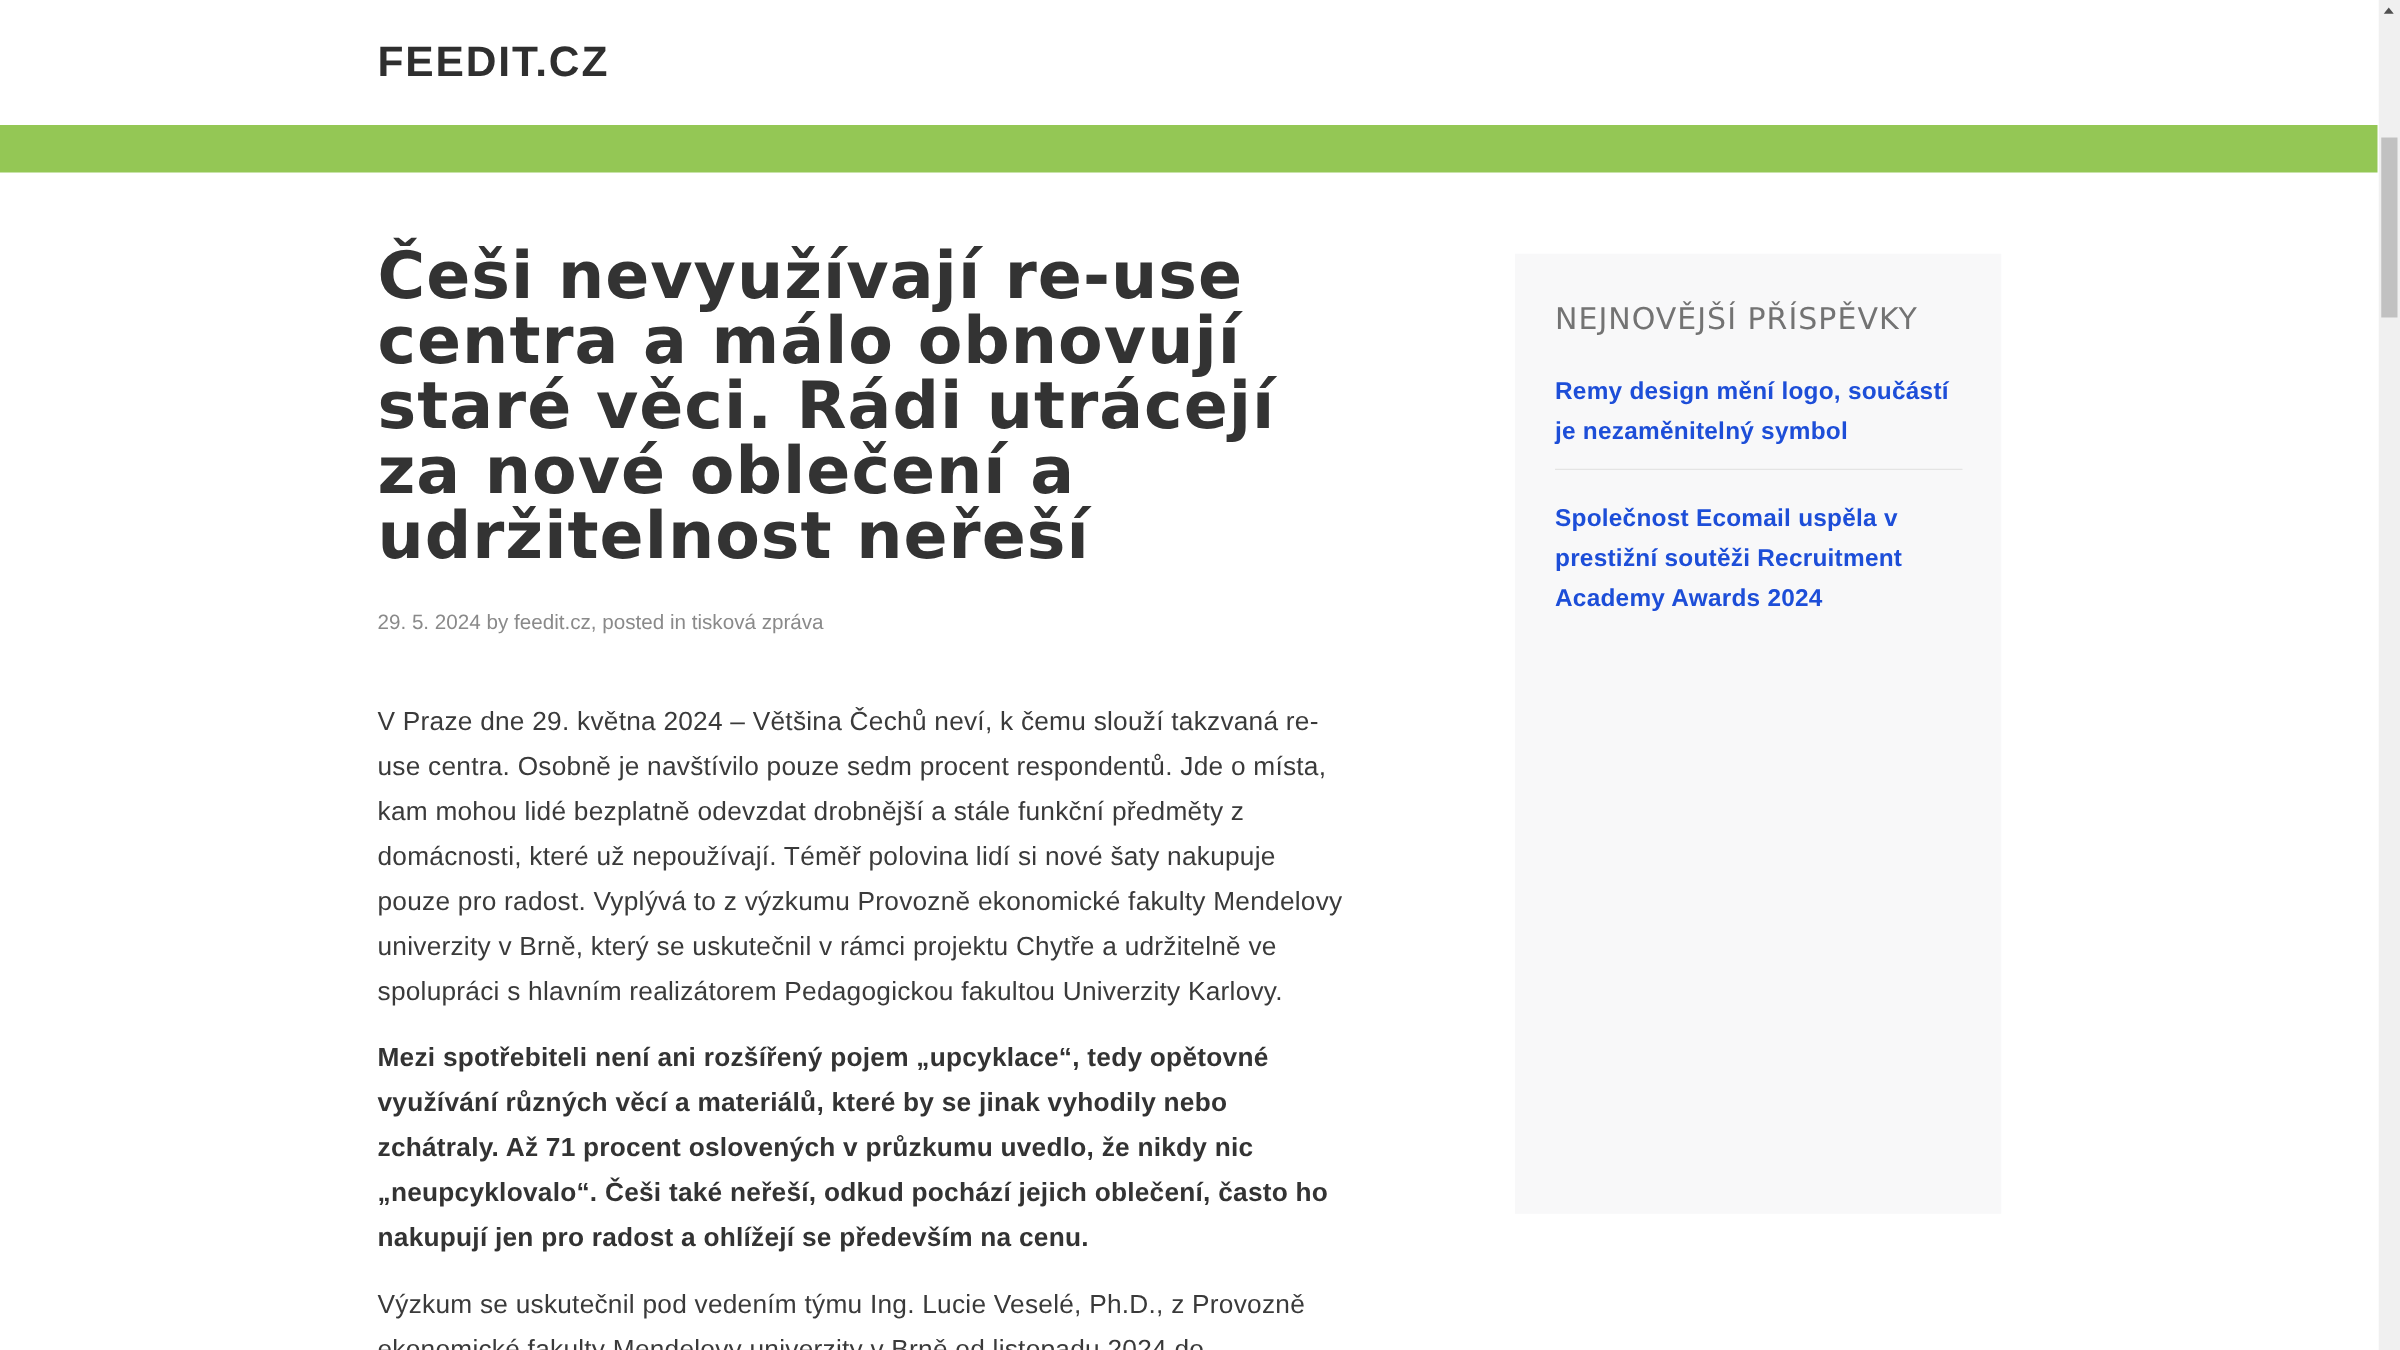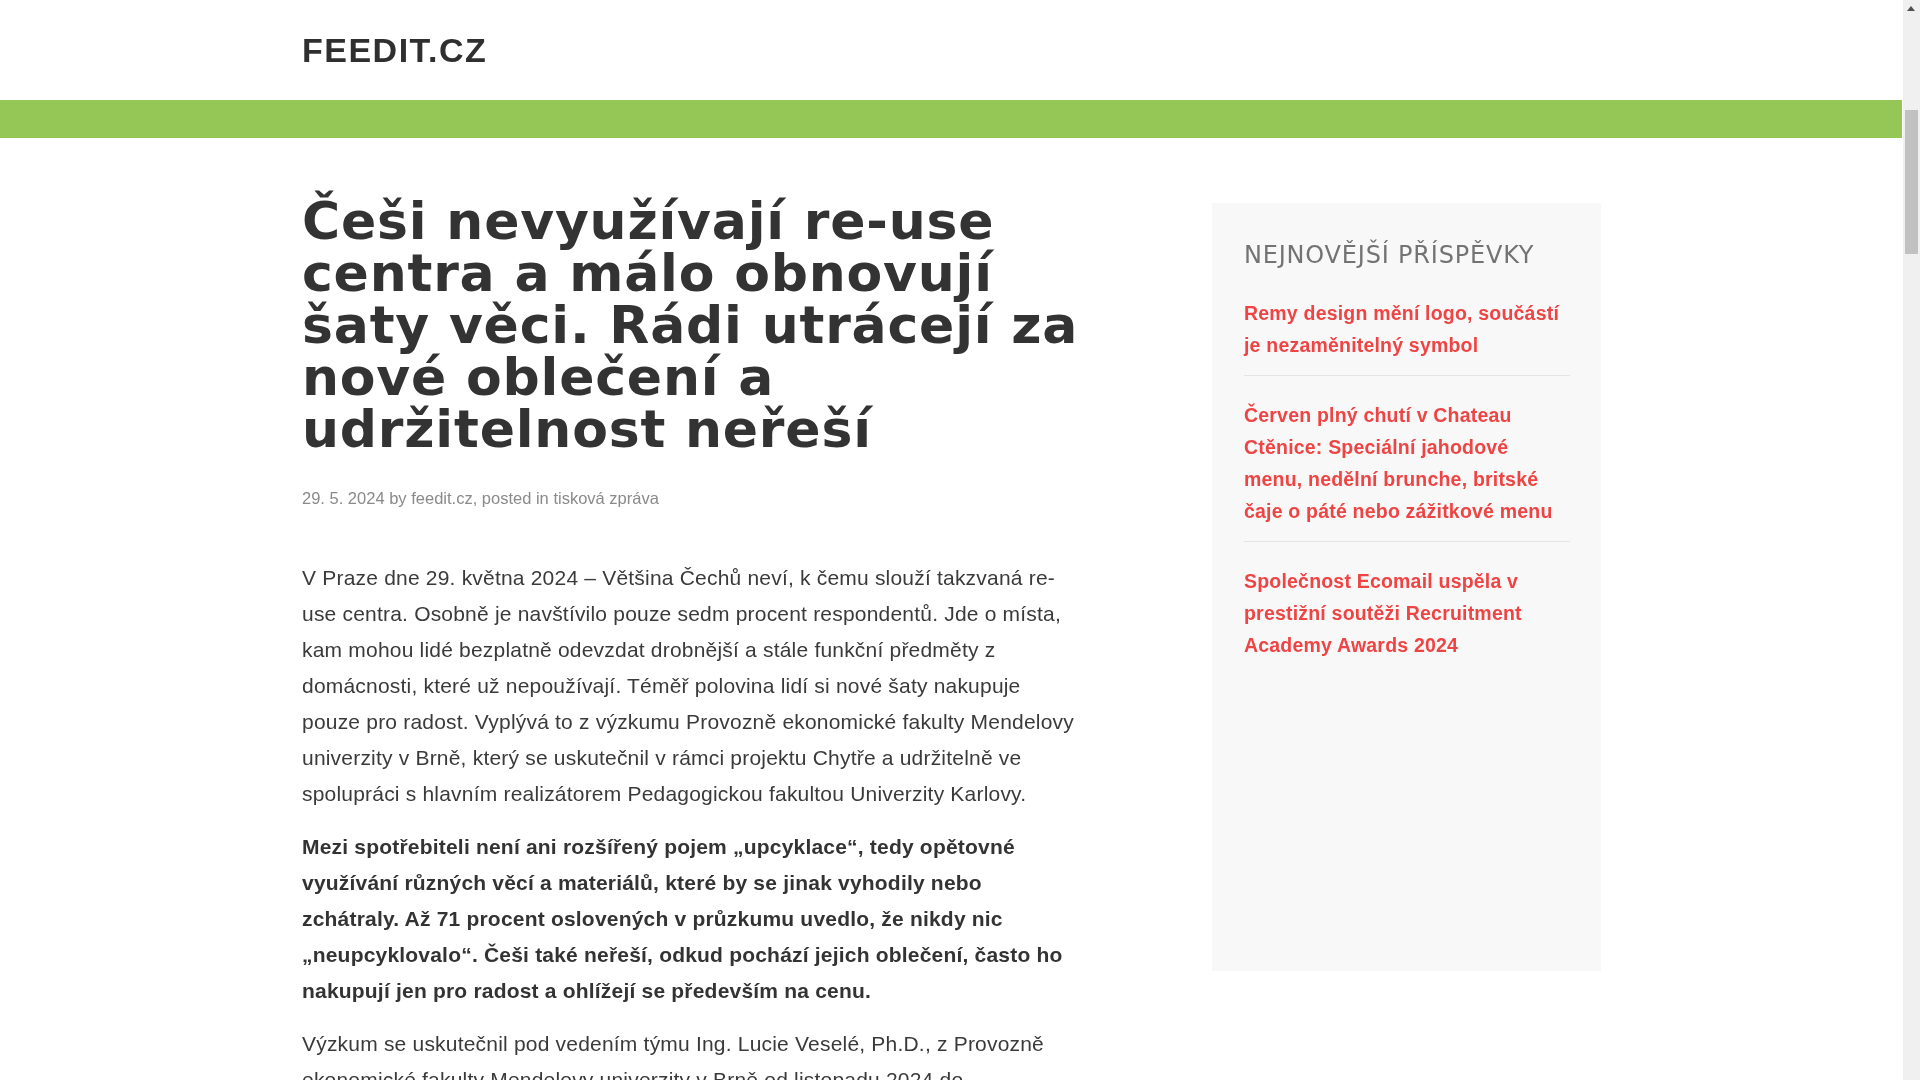--- a/index.html
+++ b/index.html
@@ -76,21 +76,21 @@
     }
     .post-list { position: absolute; left: 32px; top: 88px; width: 326px; list-style: none; }
     .post-item {
       padding: 6px 0 14px 0;
       border-bottom: 1px solid #e4e4e4;
       margin-bottom: 17px;
     }
     .post-item:last-child { border-bottom: none; }
     .post-item a {
       font-size: 19.5px; font-weight: bold; line-height: 32px;
-      color: #ef4444; text-decoration: none; letter-spacing: 0.2px;
+      color: #1d4ed8; text-decoration: none; letter-spacing: 0.2px;
       cursor: pointer;
     }
 
     
     .scrollbar {
       position: absolute; left: 1903px; top: 0; width: 17px; height: 1080px;
       background: #f0f0f0;
     }
     .scroll-up {
       position: absolute; left: 4px; top: 6px; width: 0; height: 0;
@@ -107,44 +107,41 @@
 
 <div class="page">
 
   <header class="header">
     <div class="logo">FEEDIT.CZ</div>
   </header>
 
   <div class="green-bar"></div>
 
   <article class="article">
-    <h1 class="title">Češi nevyužívají re-use centra a málo obnovují šaty věci. Rádi utrácejí za nové oblečení a udržitelnost neřeší</h1>
+    <h1 class="title">Češi nevyužívají re-use centra a málo obnovují staré věci. Rádi utrácejí za nové oblečení a udržitelnost neřeší</h1>
     <div class="meta">
       <a href="#">29. 5. 2024</a>
       <span>by</span>
       <a href="#">feedit.cz</a><span>, posted in</span>
       <a href="#">tisková zpráva</a>
     </div>
     <div class="body-text">
       <p>V Praze dne 29. května 2024 – Většina Čechů neví, k čemu slouží takzvaná re-use centra. Osobně je navštívilo pouze sedm procent respondentů. Jde o místa, kam mohou lidé bezplatně odevzdat drobnější a stále funkční předměty z domácnosti, které už nepoužívají. Téměř polovina lidí si nové šaty nakupuje pouze pro radost. Vyplývá to z výzkumu Provozně ekonomické fakulty Mendelovy univerzity v Brně, který se uskutečnil v rámci projektu Chytře a udržitelně ve spolupráci s hlavním realizátorem Pedagogickou fakultou Univerzity Karlovy.</p>
       <p class="lead">Mezi spotřebiteli není ani rozšířený pojem „upcyklace“, tedy opětovné využívání různých věcí a materiálů, které by se jinak vyhodily nebo zchátraly. Až 71 procent oslovených v průzkumu uvedlo, že nikdy nic „neupcyklovalo“. Češi také neřeší, odkud pochází jejich oblečení, často ho nakupují jen pro radost a ohlížejí se především na cenu.</p>
       <p>Výzkum se uskutečnil pod vedením týmu Ing. Lucie Veselé, Ph.D., z Provozně ekonomické fakulty Mendelovy univerzity v Brně od listopadu 2024 do</p>
     </div>
   </article>
 
   <aside class="sidebar">
     <h2 class="sidebar-title">NEJNOVĚJŠÍ PŘÍSPĚVKY</h2>
     <ul class="post-list">
       <li class="post-item">
         <a href="#">Remy design mění logo, součástí je nezaměnitelný symbol</a>
       </li>
       <li class="post-item">
-        <a href="#">Červen plný chutí v Chateau Ctěnice: Speciální jahodové menu, nedělní brunche, britské čaje o páté nebo zážitkové menu</a>
-      </li>
-      <li class="post-item">
         <a href="#">Společnost Ecomail uspěla v prestižní soutěži Recruitment Academy Awards 2024</a>
       </li>
     </ul>
   </aside>
 
   <div class="scrollbar">
     <div class="scroll-up"></div>
     <div class="scroll-thumb"></div>
   </div>
 

